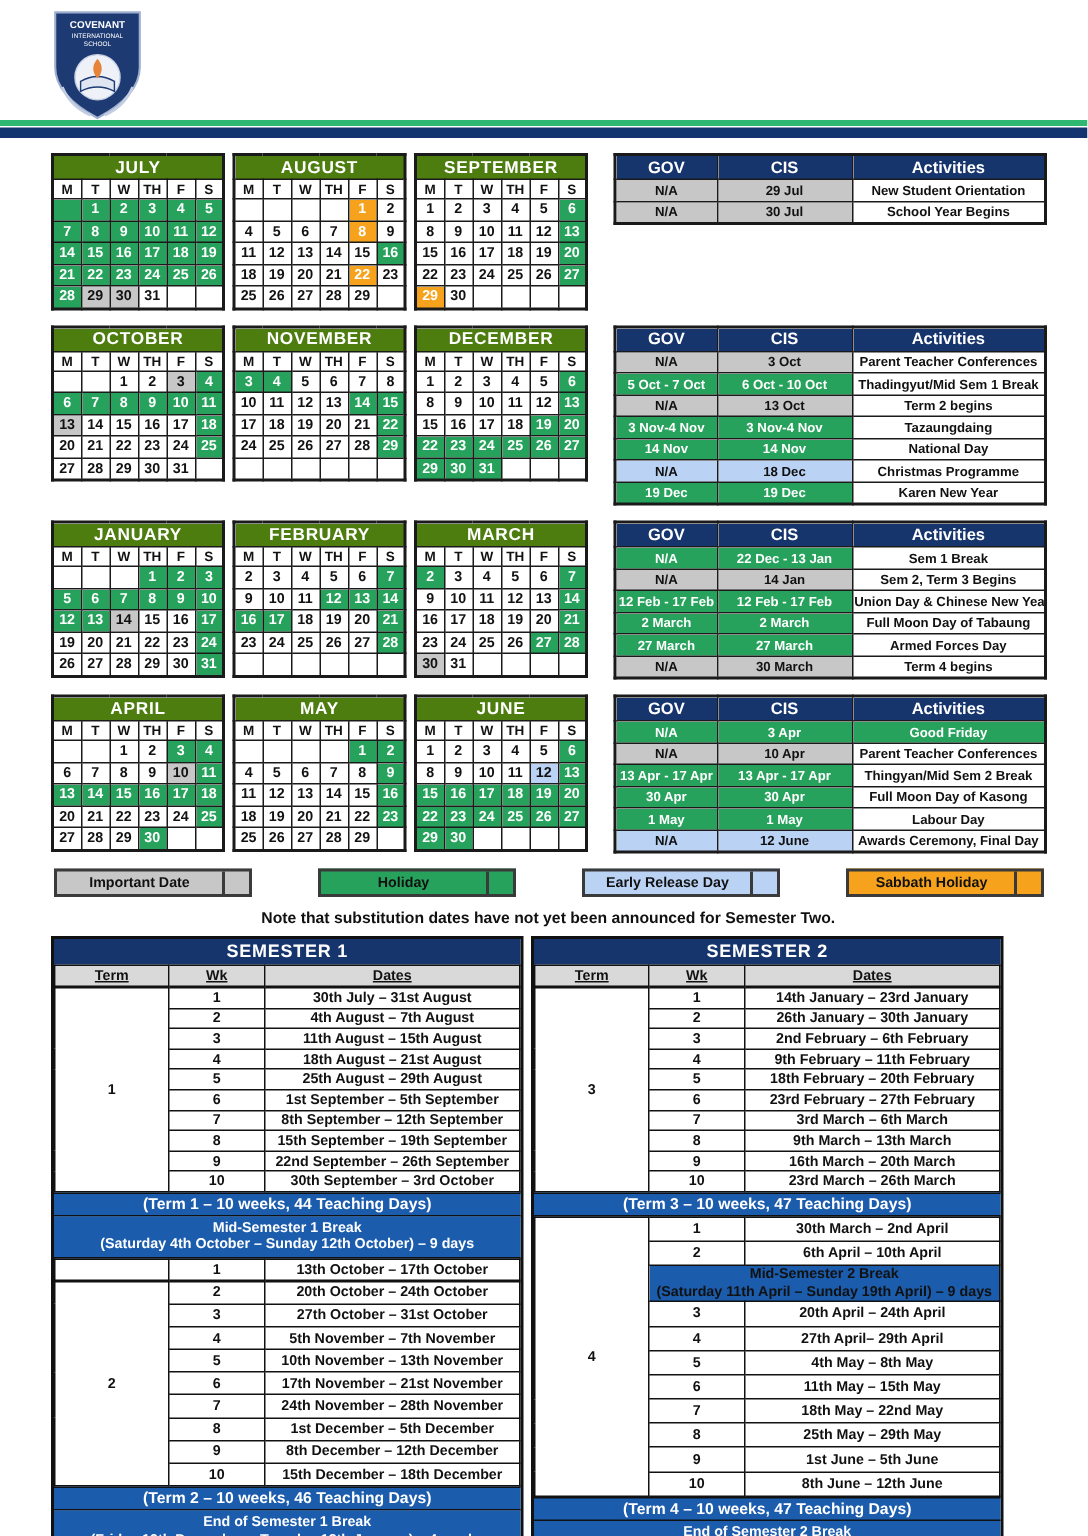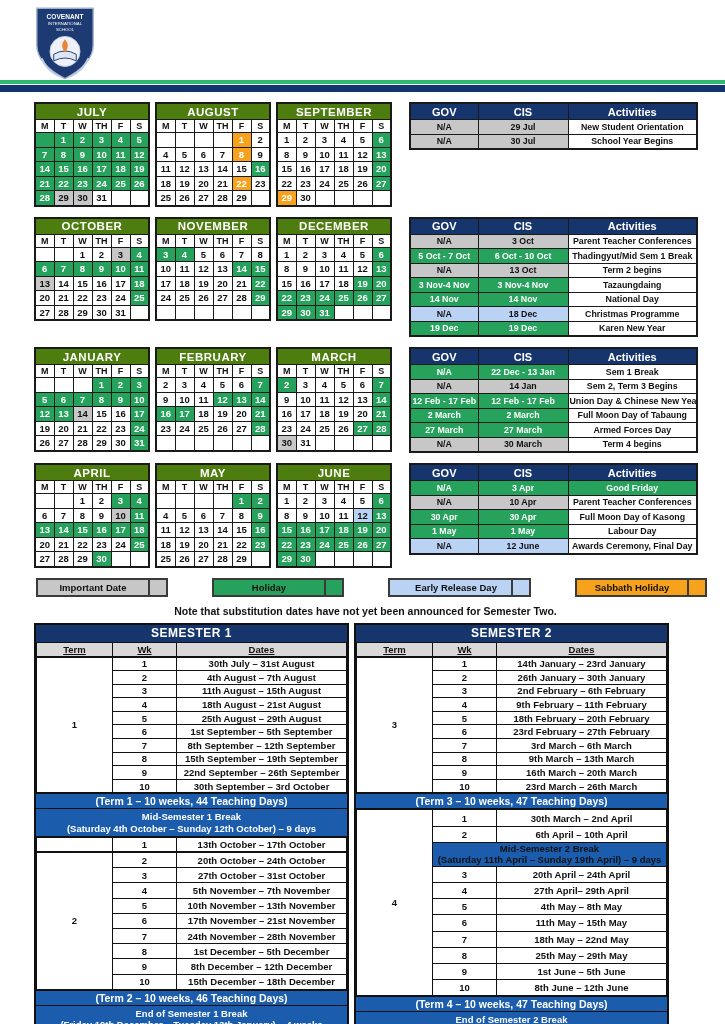--- a/index.html
+++ b/index.html
@@ -16,21 +16,21 @@
   .months{display:flex;gap:5px;}
   table.month{border-collapse:collapse;table-layout:fixed;width:116px;border:2px solid #1a1a1a;}
   table.month td,table.month th{border:1px solid #1a1a1a;text-align:center;font-weight:bold;overflow:hidden;padding:0;}
   .mh{background:#4d7c0f;color:#fff;font-size:11.5px;height:15px;letter-spacing:.5px;}
   tr.dow td{font-size:9px;height:12px;background:#fff;color:#111;}
   td.c{font-size:9.5px;height:13.5px;}
   .cw{background:#ffffff;color:#111;}
   .cg{background:#27a25c;color:#fff;}
   .cy{background:#c7c7c7;color:#111;}
   .co{background:#f6a21c;color:#fff;}
-  .cb{background:#bad2f4;color:#111;padding-left:11px;}
+  .cb{background:#bad2f4;color:#111;}
 
   table.gov{border-collapse:collapse;table-layout:fixed;width:289px;border:2px solid #1a1a1a;margin-left:17px;}
   table.gov td{border:1px solid #1a1a1a;text-align:center;font-weight:bold;font-size:8.8px;height:13.5px;padding:0 1px;overflow:hidden;white-space:nowrap;}
   table.gov td.hd{background:#17356d;color:#fff;font-size:11px;height:15px;}
 
   .legend{display:flex;justify-content:space-between;width:612px;margin:2px 0 0 2px;gap:44px;}
   .leg-item{display:flex;border:2px solid #3a3a3a;height:15px;color:#111;}
   .leg-label{width:110px;display:flex;align-items:center;justify-content:center;font-size:9.5px;font-weight:bold;}
   .leg-sq{width:16px;border-left:2px solid #3a3a3a;}
   .note{text-align:center;font-size:10.5px;font-weight:bold;color:#111;margin:8px 0 6px 0;}
@@ -889,20 +889,25 @@
                 <td class="cg">N/A</td>
                 <td class="cg">3 Apr</td>
                 <td class="cg">Good Friday</td>
               </tr>
               <tr>
                 <td class="cy">N/A</td>
                 <td class="cy">10 Apr</td>
                 <td class="cw">Parent Teacher Conferences</td>
               </tr>
               <tr>
+                <td class="cg">13 Apr - 17 Apr</td>
+                <td class="cg">13 Apr - 17 Apr</td>
+                <td class="cw">Thingyan/Mid Sem 2 Break</td>
+              </tr>
+              <tr>
                 <td class="cg">30 Apr</td>
                 <td class="cg">30 Apr</td>
                 <td class="cw">Full Moon Day of Kasong</td>
               </tr>
               <tr>
                 <td class="cg">1 May</td>
                 <td class="cg">1 May</td>
                 <td class="cw">Labour Day</td>
               </tr>
               <tr>

